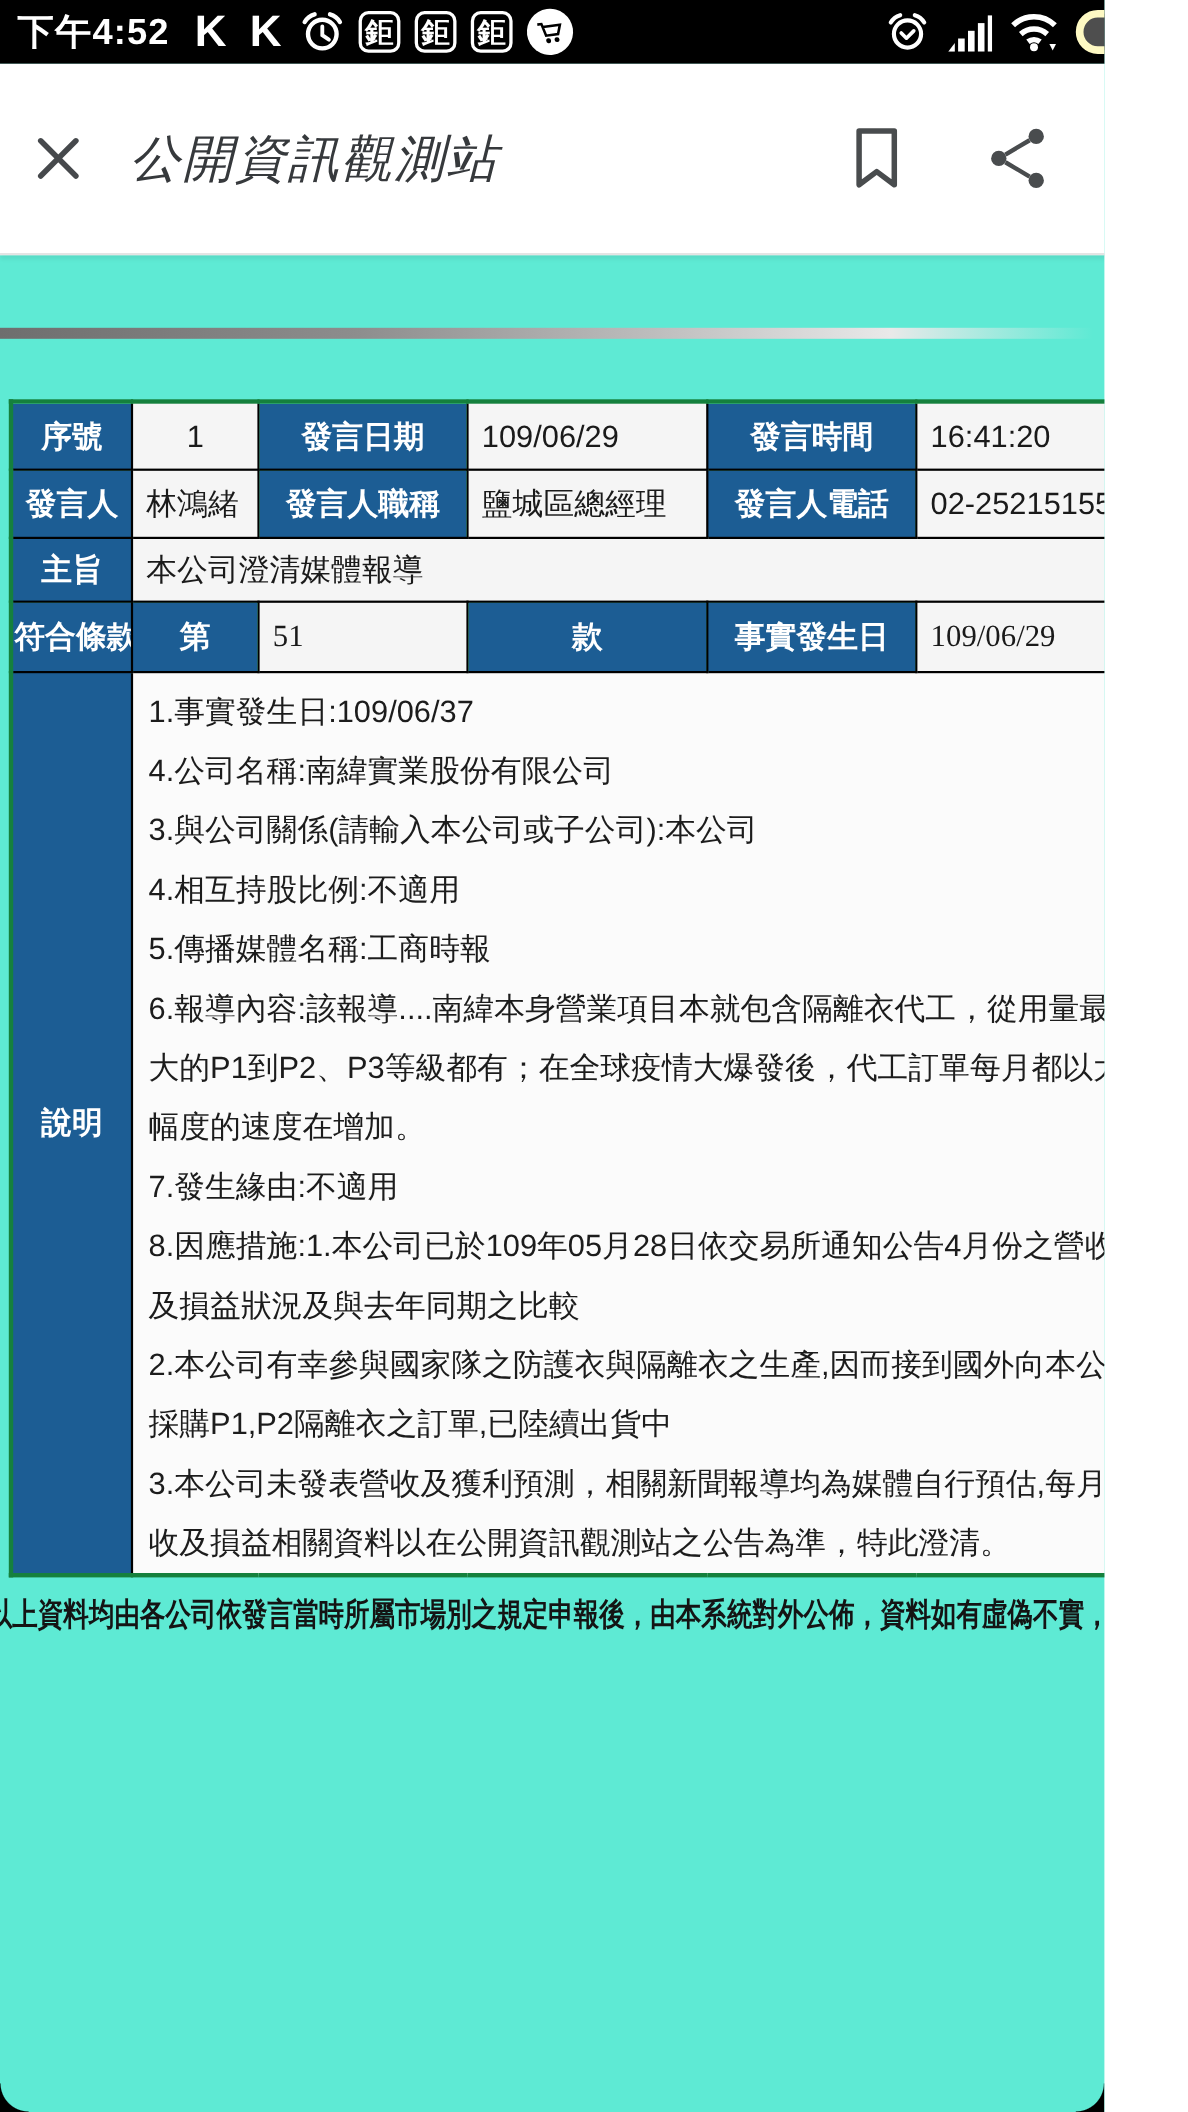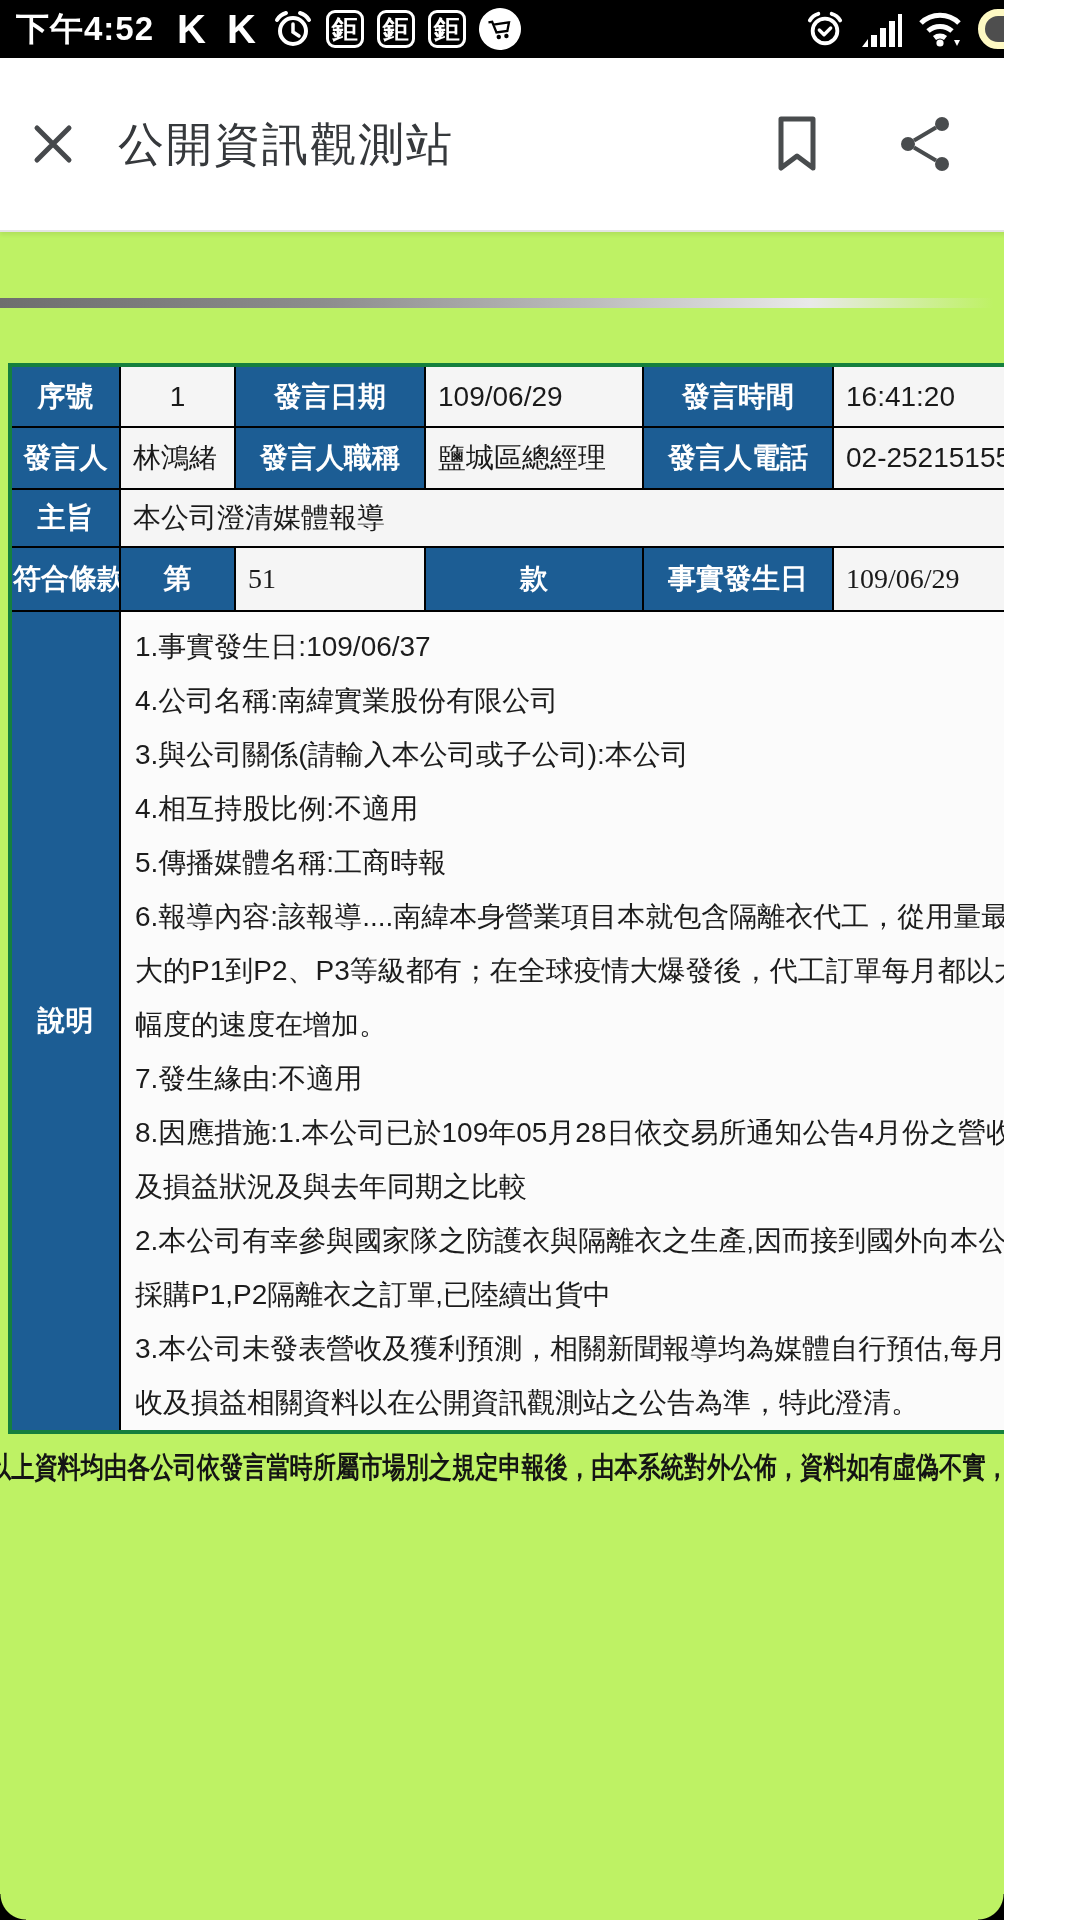--- a/index.html
+++ b/index.html
@@ -1,37 +1,37 @@
 <!DOCTYPE html>
 <html><head>
 <meta charset="utf-8">
 <style>
   html,body{margin:0;padding:0;background:#fff;}
-  .screen{position:relative;width:1004px;height:1920px;background:#bef264;overflow:hidden;
+  .screen{position:relative;width:1004px;height:1920px;background:#5eead4;overflow:hidden;
           font-family:"Liberation Sans","DejaVu Sans",sans-serif;}
 
   
   .status-bar{position:absolute;top:0;left:0;width:1080px;height:58px;background:#000;
               display:flex;align-items:center;padding:0 16px;box-sizing:border-box;gap:13px;color:#fff;}
   .sb-time{font-size:33px;font-weight:700;letter-spacing:1px;margin-right:6px;}
   .sb-k{font-size:40px;font-weight:700;line-height:1;margin:0 4px;}
   .sb-ju{width:38px;height:38px;border:3px solid #fff;border-radius:9px;background:#000;
          display:flex;align-items:center;justify-content:center;font-size:26px;font-weight:700;box-sizing:border-box;}
   .sb-cart{width:42px;height:42px;border-radius:50%;background:#fff;display:flex;align-items:center;justify-content:center;transform:rotate(-8deg);}
   .sb-spacer{flex:1;}
   .sb-right{display:flex;align-items:center;gap:16px;}
   .battery{width:86px;height:40px;border:7px solid #fef9c3;border-radius:21px;background:#4e4e4e;
            display:flex;align-items:center;justify-content:center;font-size:26px;font-weight:700;box-sizing:border-box;}
 
   
   .browser-header{position:absolute;top:58px;left:0;width:1080px;height:174px;background:#fff;
                   border-bottom:2px solid #e4e4e4;box-shadow:0 3px 4px rgba(0,0,0,.07);
                   display:flex;align-items:center;box-sizing:border-box;}
   .bh-close{margin-left:30px;display:flex;}
-  .bh-titles{margin-left:42px;display:flex;flex-direction:column;line-height:1.15;}
+  .bh-titles{margin-left:42px;display:flex;flex-direction:column;line-height:1.15;font-style:italic;}
   .bh-title{font-size:46px;color:#36393c;letter-spacing:2px;}
   .bh-url{font-size:31px;margin-top:4px;}
   .bh-url .scheme{color:#9aa0a6;}
   .bh-url .rest{color:#45494d;}
   .bh-icons{margin-left:auto;display:flex;align-items:center;gap:78px;margin-right:40px;}
   .menu-dots{display:flex;flex-direction:column;gap:9px;}
   .menu-dots i{width:10px;height:10px;border-radius:50%;background:#494c4e;display:block;}
 
   
   .progress-bar{position:absolute;top:298px;left:0;width:1080px;height:10px;

